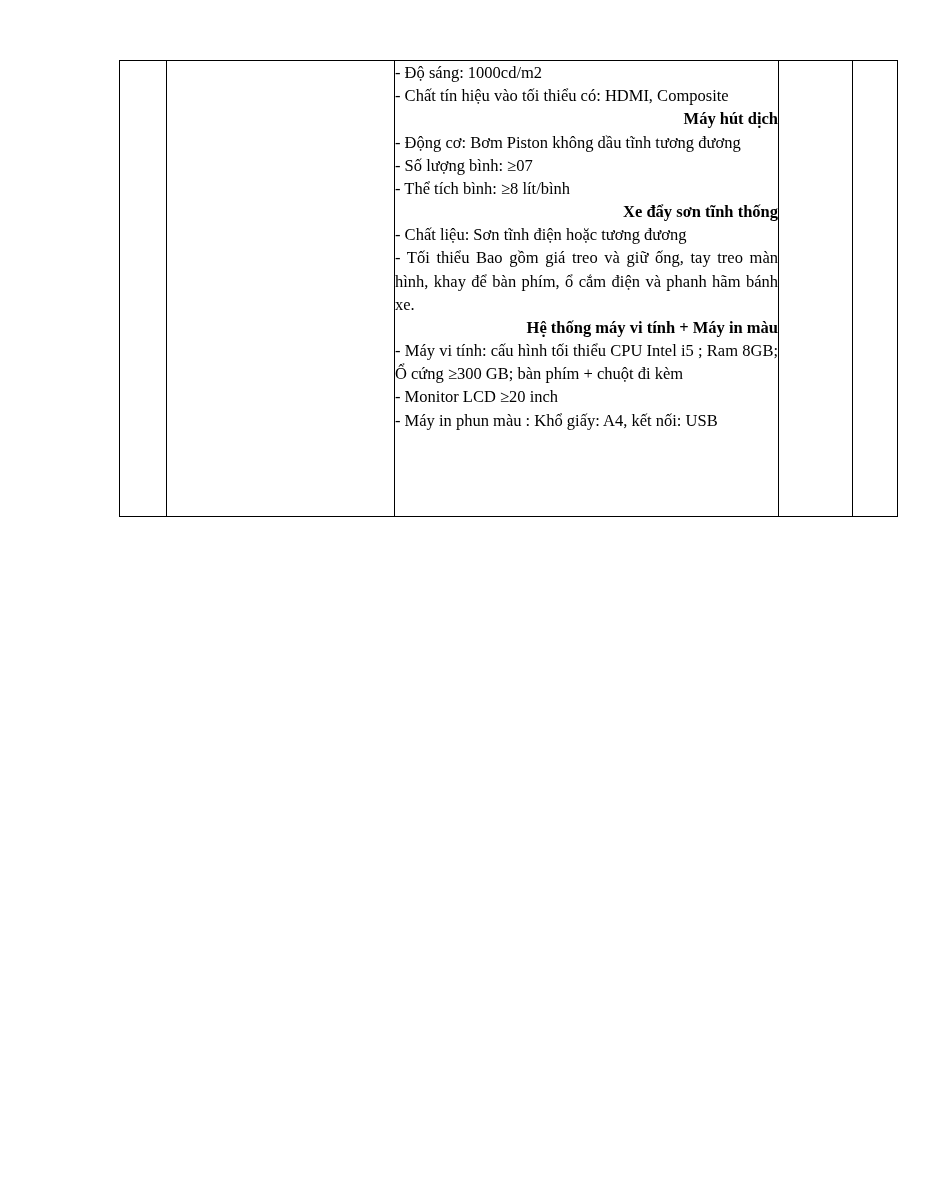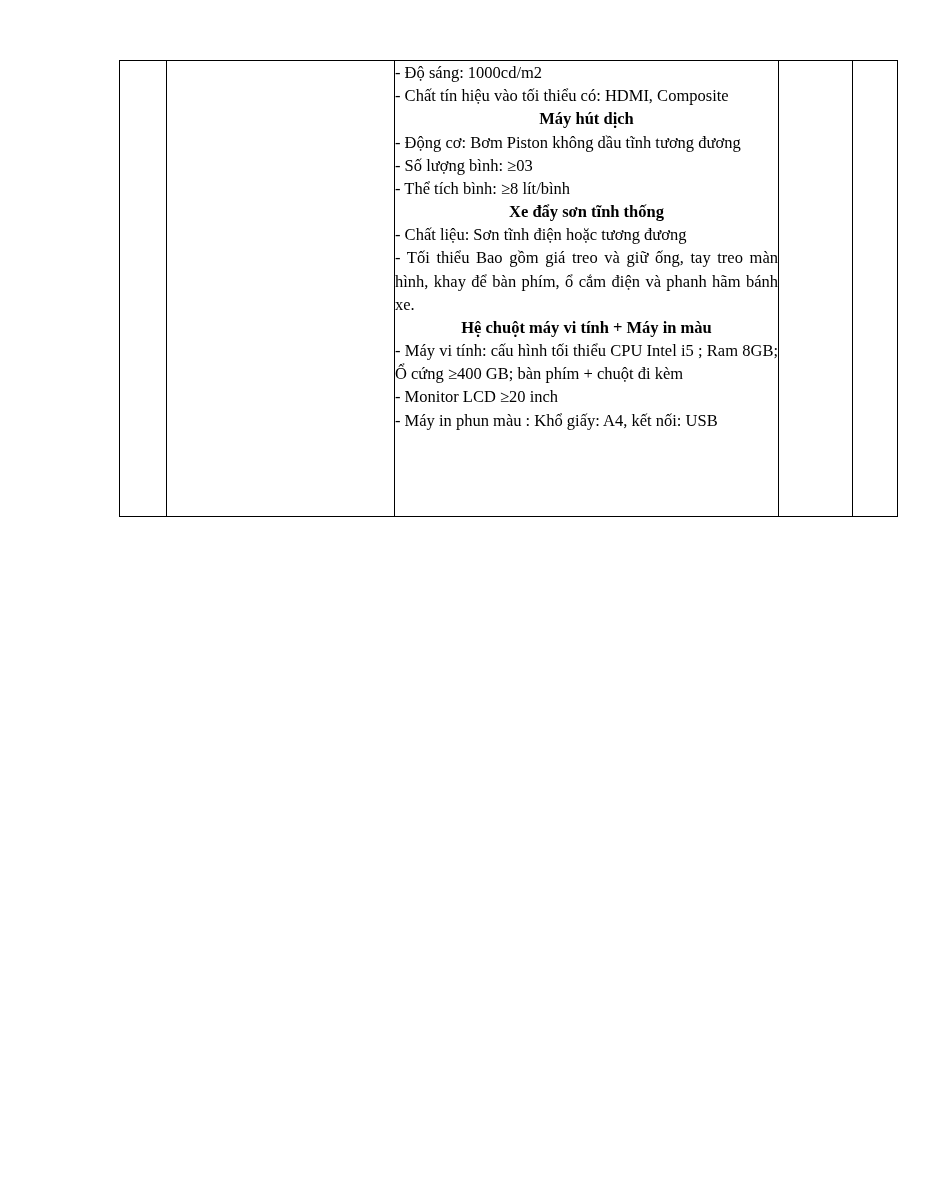--- a/index.html
+++ b/index.html
@@ -55,21 +55,21 @@
     line-height: 1.405;
     text-align: justify;
     text-justify: inter-word;
     margin: 0;
     padding: 0;
     -webkit-hyphens: none;
     hyphens: none;
   }
   .spec-list li.heading {
     font-weight: bold;
-    text-align: center;
+    text-align: right;
   }
   .empty-cell {
     height: 455px;
   }
 </style>
 </head>
 <body>
 
 <div class="page">
   <table class="doc-table">
@@ -83,27 +83,27 @@
     <tbody>
       <tr>
         <td class="empty-cell"></td>
         <td class="empty-cell"></td>
         <td class="spec-cell">
           <ul class="spec-list">
             <li>- Độ sáng: 1000cd/m2</li>
             <li class="justify">- Chất tín hiệu vào tối thiểu có: HDMI, Composite</li>
             <li class="heading">Máy hút dịch</li>
             <li class="justify">- Động cơ: Bơm Piston không dầu tĩnh tương đương</li>
-            <li>- Số lượng bình: ≥03</li>
+            <li>- Số lượng bình: ≥07</li>
             <li>- Thể tích bình: ≥8 lít/bình</li>
             <li class="heading">Xe đẩy sơn tĩnh thống</li>
             <li>- Chất liệu: Sơn tĩnh điện hoặc tương đương</li>
             <li class="justify">- Tối thiểu Bao gồm giá treo và giữ ống, tay treo màn hình,  khay để bàn phím, ổ cắm điện và phanh hãm bánh xe.</li>
-            <li class="heading">Hệ chuột máy vi tính + Máy in màu</li>
-            <li class="justify">- Máy vi tính: cấu hình tối thiểu CPU Intel i5 ; Ram 8GB; Ổ cứng ≥400 GB; bàn phím + chuột đi kèm</li>
+            <li class="heading">Hệ thống máy vi tính + Máy in màu</li>
+            <li class="justify">- Máy vi tính: cấu hình tối thiểu CPU Intel i5 ; Ram 8GB; Ổ cứng ≥300 GB; bàn phím + chuột đi kèm</li>
             <li>- Monitor LCD ≥20 inch</li>
             <li class="justify">- Máy in phun màu : Khổ giấy: A4, kết nối: USB</li>
           </ul>
         </td>
         <td class="empty-cell"></td>
         <td class="empty-cell"></td>
       </tr>
     </tbody>
   </table>
 </div>

